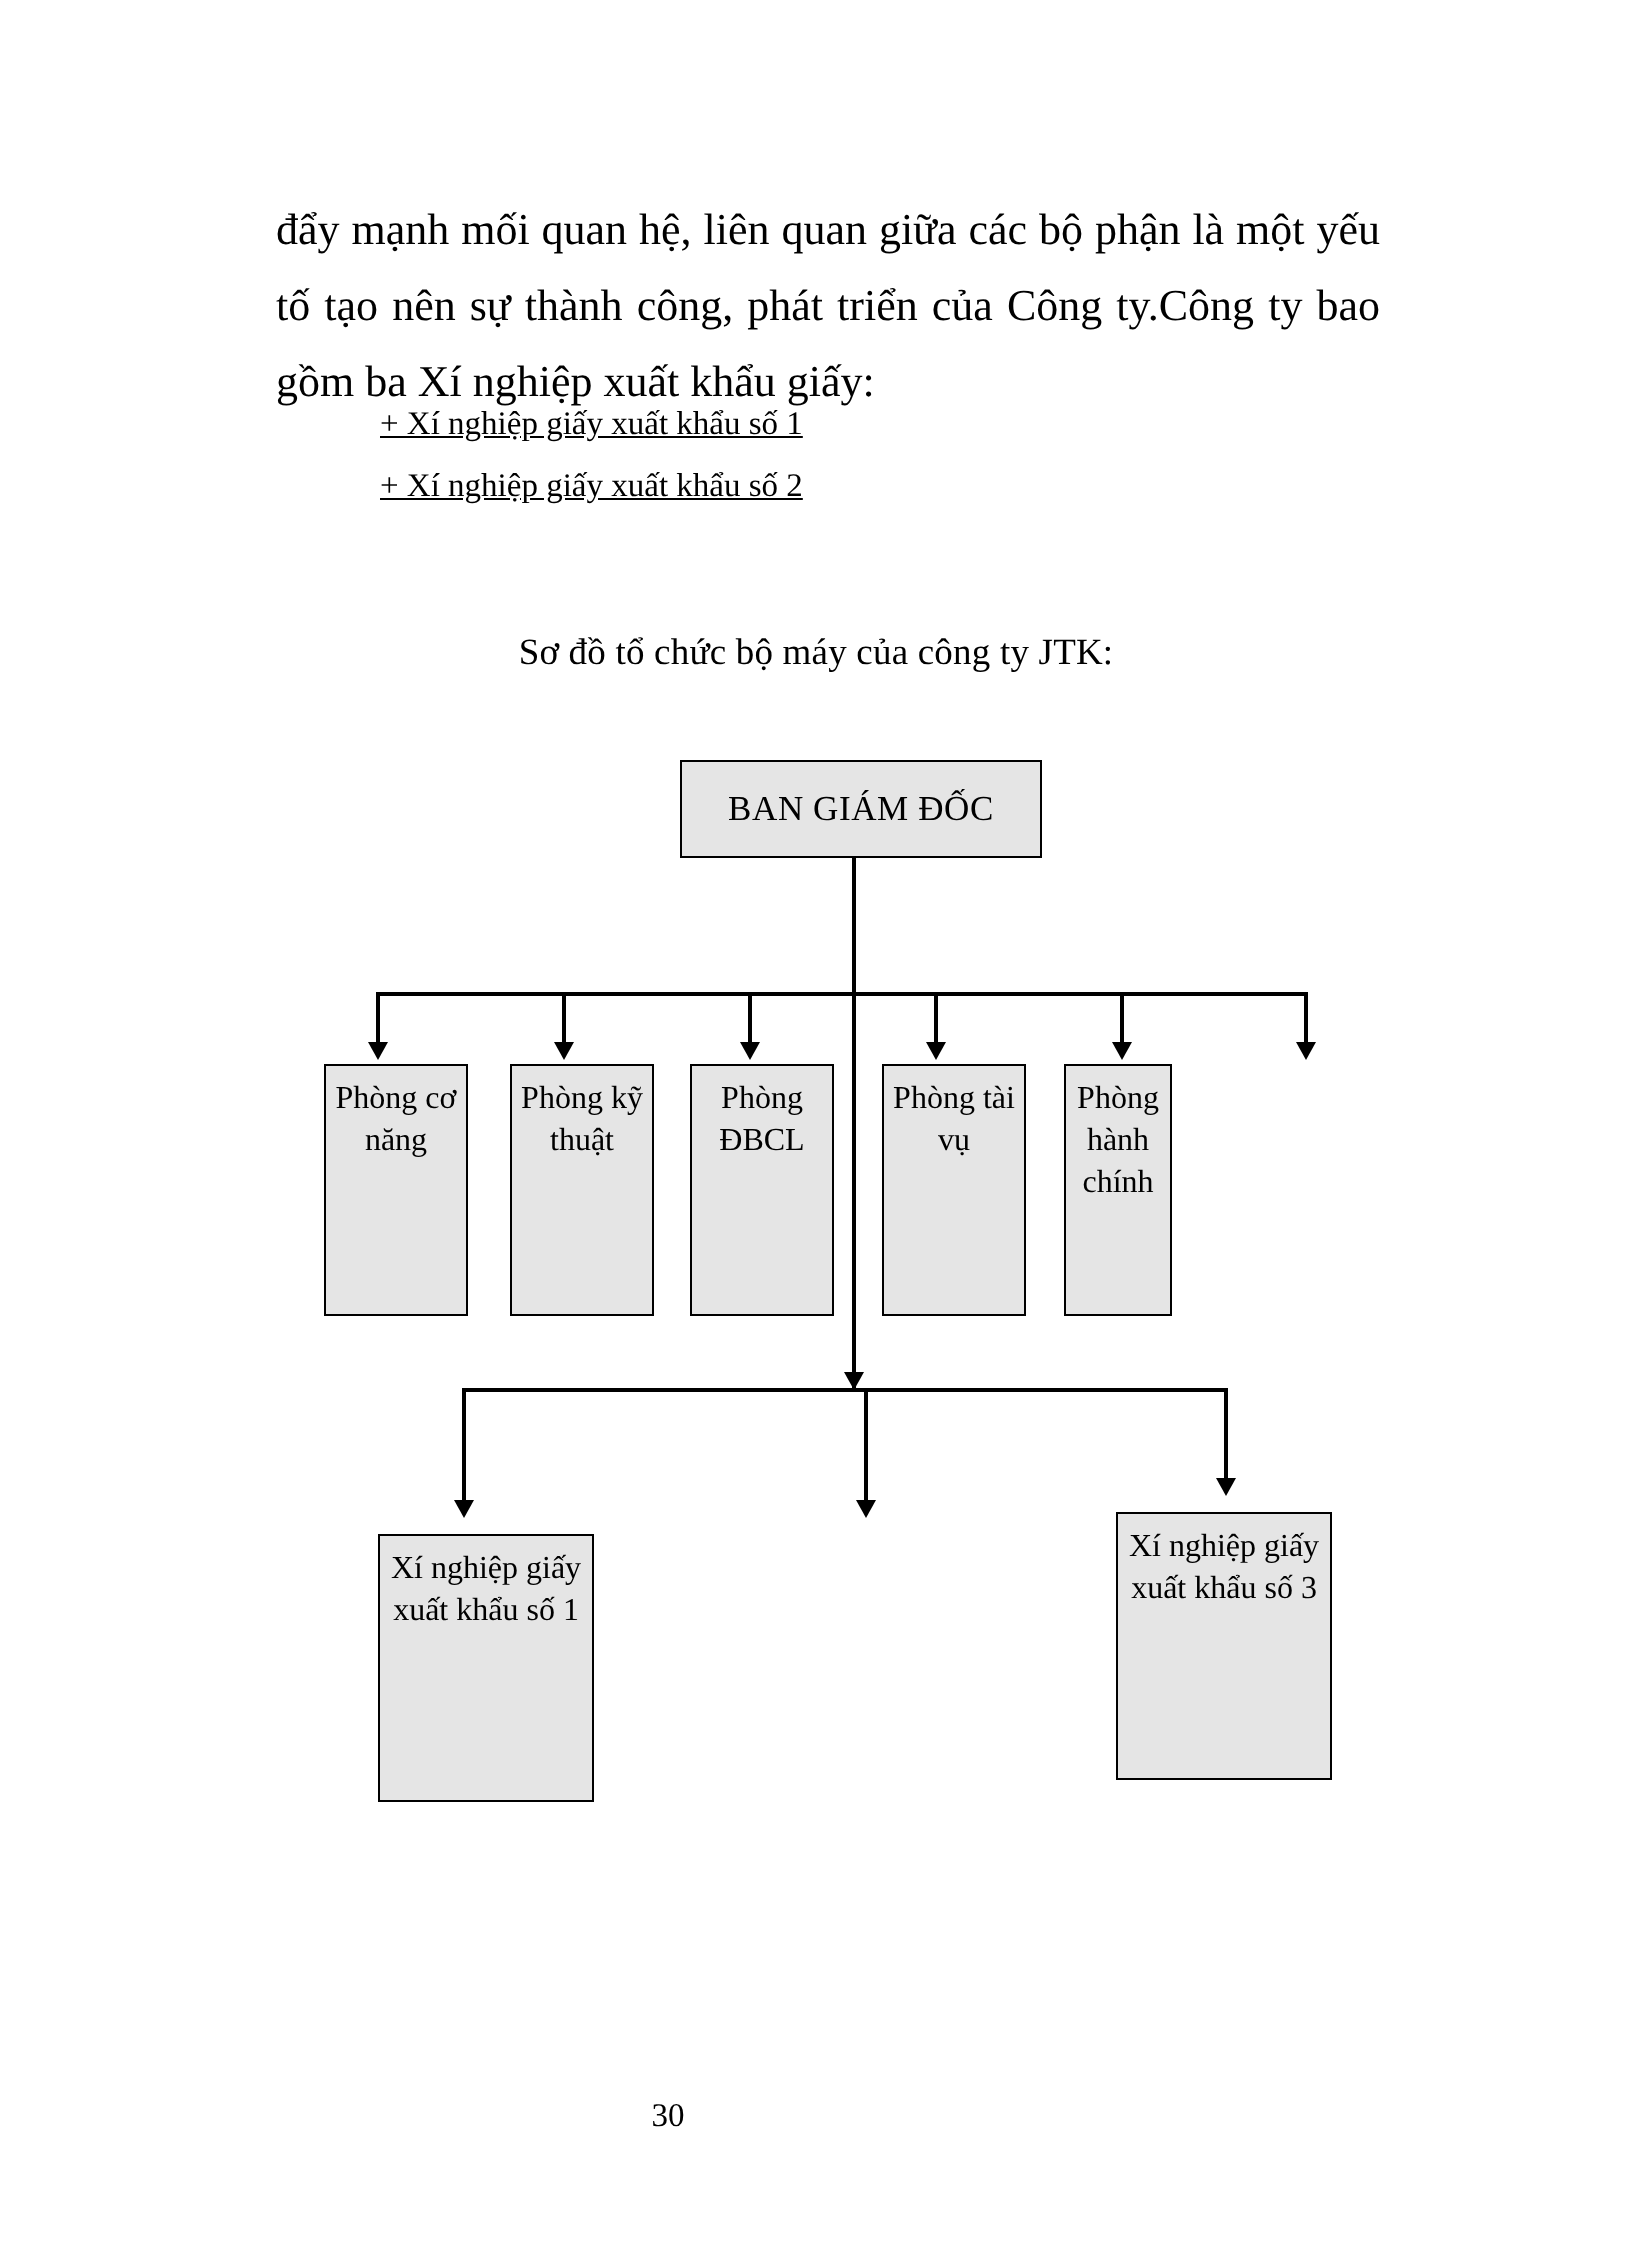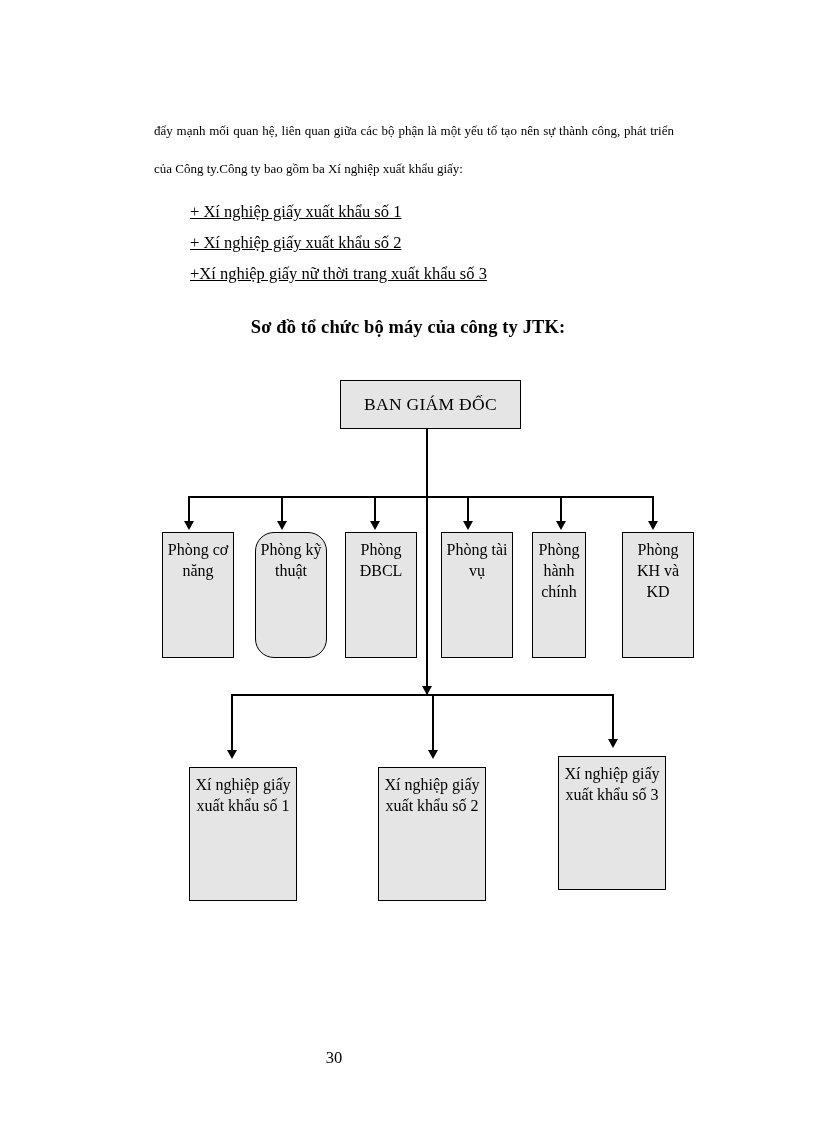--- a/index.html
+++ b/index.html
@@ -21,25 +21,25 @@
   }
 
   
   .body-block {
     position: absolute;
     left: 138px;
     top: 96px;
     width: 552px;
   }
   .para {
-    font-size: 13px;
+    font-size: 22px;
     line-height: 38px;
     text-align: justify;
     text-justify: inter-word;
-    margin: 16px;
+    margin: 0;
   }
   .list-block {
     position: absolute;
     left: 190px;
     top: 196px;
     width: 500px;
   }
   .list-item {
     font-size: 16.5px;
     line-height: 31px;
@@ -49,21 +49,21 @@
   }
 
   
   .chart-heading {
     position: absolute;
     left: 0;
     top: 317px;
     width: 816px;
     text-align: center;
     font-size: 18.5px;
-    font-weight: bold;
+    font-weight: normal;
     letter-spacing: 0.1px;
   }
 
   
   #orgchart {
     position: absolute;
     left: 0;
     top: 0;
     width: 816px;
     height: 1123px;
@@ -124,21 +124,20 @@
 
 <div id="page">
 
   <div class="body-block">
     <p class="para">đẩy mạnh mối quan hệ, liên quan giữa các bộ phận là một yếu tố tạo nên sự thành công, phát triển của Công ty.Công ty bao gồm ba Xí nghiệp  xuất khẩu giấy:</p>
   </div>
 
   <div class="list-block">
     <p class="list-item">+ Xí nghiệp giấy xuất khẩu số 1</p>
     <p class="list-item">+ Xí nghiệp giấy xuất khẩu số 2</p>
-    <p class="list-item">+Xí nghiệp giấy nữ thời trang xuất khẩu số 3</p>
   </div>
 
   <div class="chart-heading">Sơ đồ tổ chức bộ máy của công ty JTK:</div>
 
   <div id="orgchart">
 
     <div class="node top" style="left:340px; top:380px; width:181px; height:49px;">
       <span class="label">BAN GIÁM ĐỐC</span>
     </div>
 
@@ -160,55 +159,49 @@
 
     <div class="vline" style="left:560px; top:496px; height:27px;"></div>
     <div class="arrowhead" style="left:556px; top:521px;"></div>
 
     <div class="vline" style="left:652px; top:496px; height:27px;"></div>
     <div class="arrowhead" style="left:648px; top:521px;"></div>
 
     <div class="node" style="left:162px; top:532px; width:72px; height:126px;">
       <span class="label">Phòng cơ năng</span>
     </div>
-    <div class="node" style="left:255px; top:532px; width:72px; height:126px;border-radius:19px;">
+    <div class="node" style="left:255px; top:532px; width:72px; height:126px;">
       <span class="label">Phòng kỹ thuật</span>
     </div>
     <div class="node" style="left:345px; top:532px; width:72px; height:126px;">
       <span class="label">Phòng ĐBCL</span>
     </div>
     <div class="node" style="left:441px; top:532px; width:72px; height:126px;">
       <span class="label">Phòng tài vụ</span>
     </div>
     <div class="node" style="left:532px; top:532px; width:54px; height:126px;">
       <span class="label">Phòng hành chính</span>
     </div>
-    <div class="node" style="left:622px; top:532px; width:72px; height:126px;">
-      <span class="label">Phòng KH và KD</span>
-    </div>
 
     <div class="arrowhead" style="left:422px; top:686px;"></div>
 
     <div class="hline" style="left:231px; top:694px; width:382px;"></div>
 
     <div class="vline" style="left:231px; top:694px; height:58px;"></div>
     <div class="arrowhead" style="left:227px; top:750px;"></div>
 
     <div class="vline" style="left:432px; top:694px; height:58px;"></div>
     <div class="arrowhead" style="left:428px; top:750px;"></div>
 
     <div class="vline" style="left:612px; top:694px; height:47px;"></div>
     <div class="arrowhead" style="left:608px; top:739px;"></div>
 
     <div class="node" style="left:189px; top:767px; width:108px; height:134px;">
       <span class="label">Xí nghiệp giấy xuất khẩu số 1</span>
     </div>
-    <div class="node" style="left:378px; top:767px; width:108px; height:134px;">
-      <span class="label">Xí nghiệp giấy xuất khẩu số 2</span>
-    </div>
     <div class="node" style="left:558px; top:756px; width:108px; height:134px;">
       <span class="label">Xí nghiệp giấy xuất khẩu số 3</span>
     </div>
 
   </div>
 
   <div class="page-number">30</div>
 
 </div>
 

